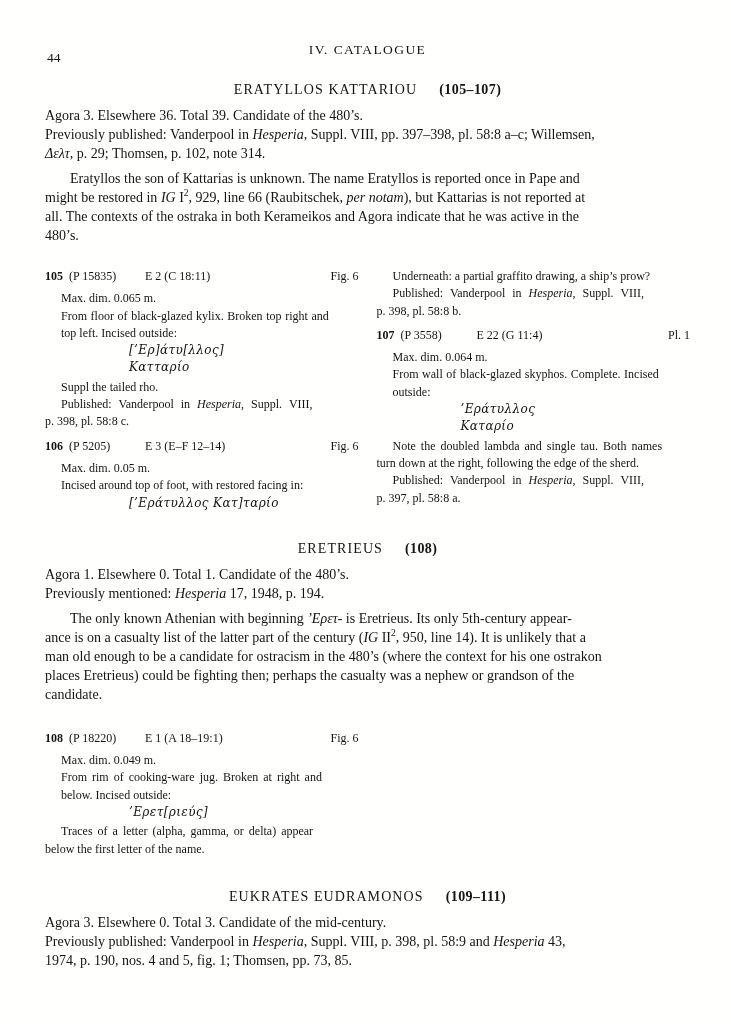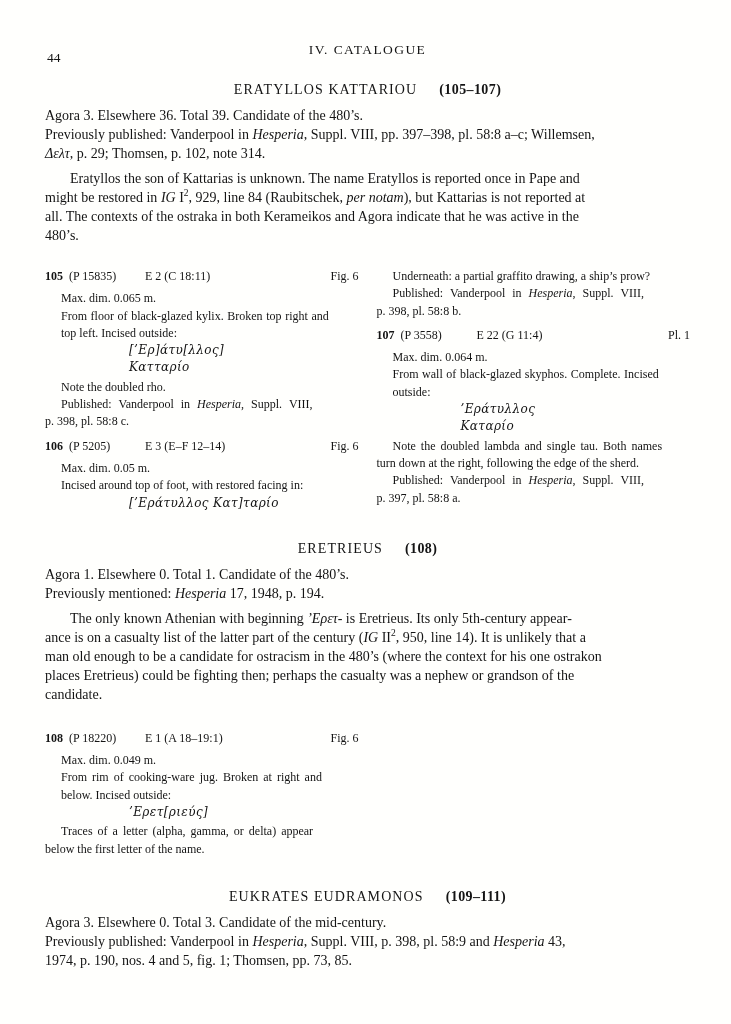--- a/index.html
+++ b/index.html
@@ -59,40 +59,40 @@
 
   <div>
     <h2 class="sec-head sh1"><span>ERATYLLOS KATTARIOU</span><span class="range">(105–107)</span></h2>
     <div class="intro">
       <div class="bodyline">Agora 3. Elsewhere 36. Total 39. Candidate of the 480’s.</div>
       <div class="bodyline"><span>Previously published: Vanderpool in </span><span class="it">Hesperia</span><span>, Suppl. VIII, pp. 397–398, pl. 58:8 a–c; Willemsen,</span></div>
       <div class="bodyline"><span class="it">Δελτ</span><span>, p. 29; Thomsen, p. 102, note 314.</span></div>
     </div>
     <div class="para">
       <div class="bodyline firstline">Eratyllos the son of Kattarias is unknown. The name Eratyllos is reported once in Pape and</div>
-      <div class="bodyline"><span>might be restored in </span><span class="it">IG</span><span> I</span><span class="sup">2</span><span>, 929, line 84 (Raubitschek, </span><span class="it">per notam</span><span>), but Kattarias is not reported at</span></div>
+      <div class="bodyline"><span>might be restored in </span><span class="it">IG</span><span> I</span><span class="sup">2</span><span>, 929, line 66 (Raubitschek, </span><span class="it">per notam</span><span>), but Kattarias is not reported at</span></div>
       <div class="bodyline">all. The contexts of the ostraka in both Kerameikos and Agora indicate that he was active in the</div>
       <div class="bodyline">480’s.</div>
     </div>
 
     <div class="columns">
       <div class="col">
 
         <div class="entry">
           <div class="entry-head">
             <span class="eh-left"><span class="eno">105</span><span>(P 15835)</span></span>
             <span class="eh-loc">E 2 (C 18:11)</span>
             <span class="eh-fig">Fig. 6</span>
           </div>
           <div class="eline ind1">Max. dim. 0.065 m.</div>
           <div class="eline ind1 just1">From floor of black-glazed kylix. Broken top right and</div>
           <div class="eline ind1">top left. Incised outside:</div>
           <div class="eline ind2 greek">[’Ερ]άτυ[λλος]</div>
           <div class="eline ind2 greek">Κατταρίο</div>
-          <div class="eline ind1 pgap">Note the doubled rho.</div>
+          <div class="eline ind1 pgap">Suppl the tailed rho.</div>
           <div class="eline ind1 just4"><span>Published: Vanderpool in </span><span class="it">Hesperia</span><span>, Suppl. VIII,</span></div>
           <div class="eline">p. 398, pl. 58:8 c.</div>
         </div>
 
         <div class="entry">
           <div class="entry-head">
             <span class="eh-left"><span class="eno">106</span><span>(P 5205)</span></span>
             <span class="eh-loc">E 3 (E–F 12–14)</span>
             <span class="eh-fig">Fig. 6</span>
           </div>

